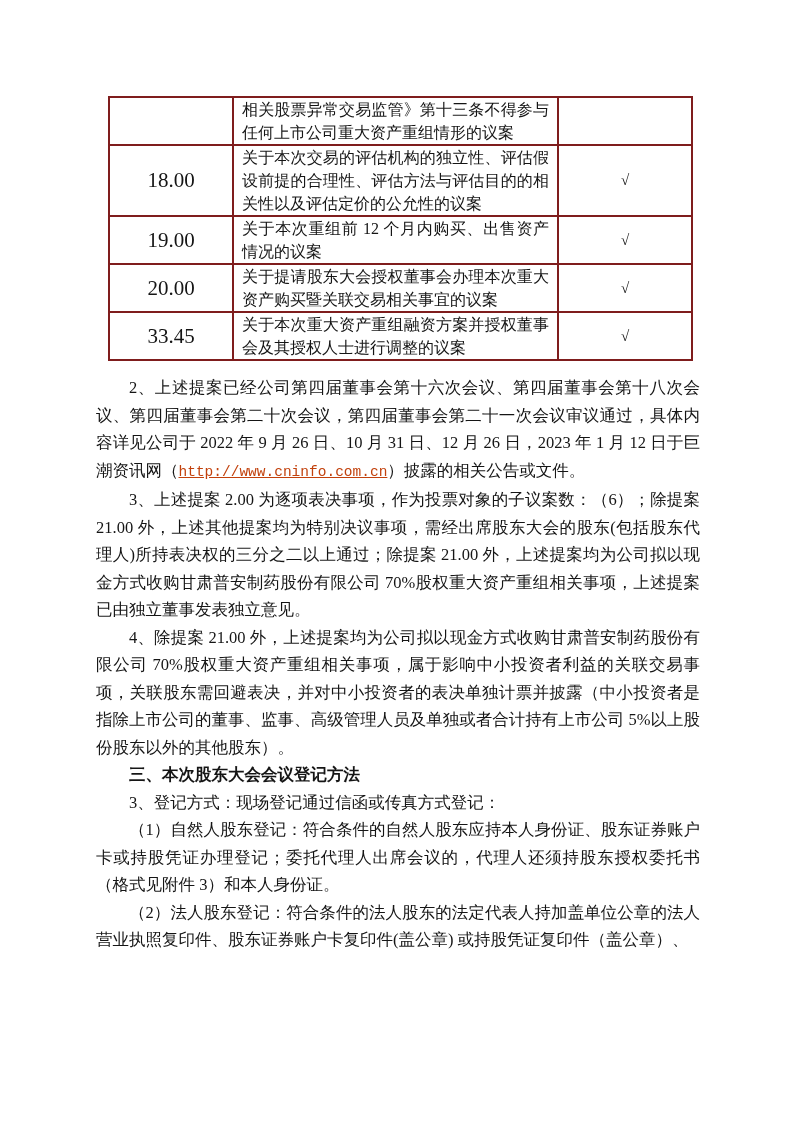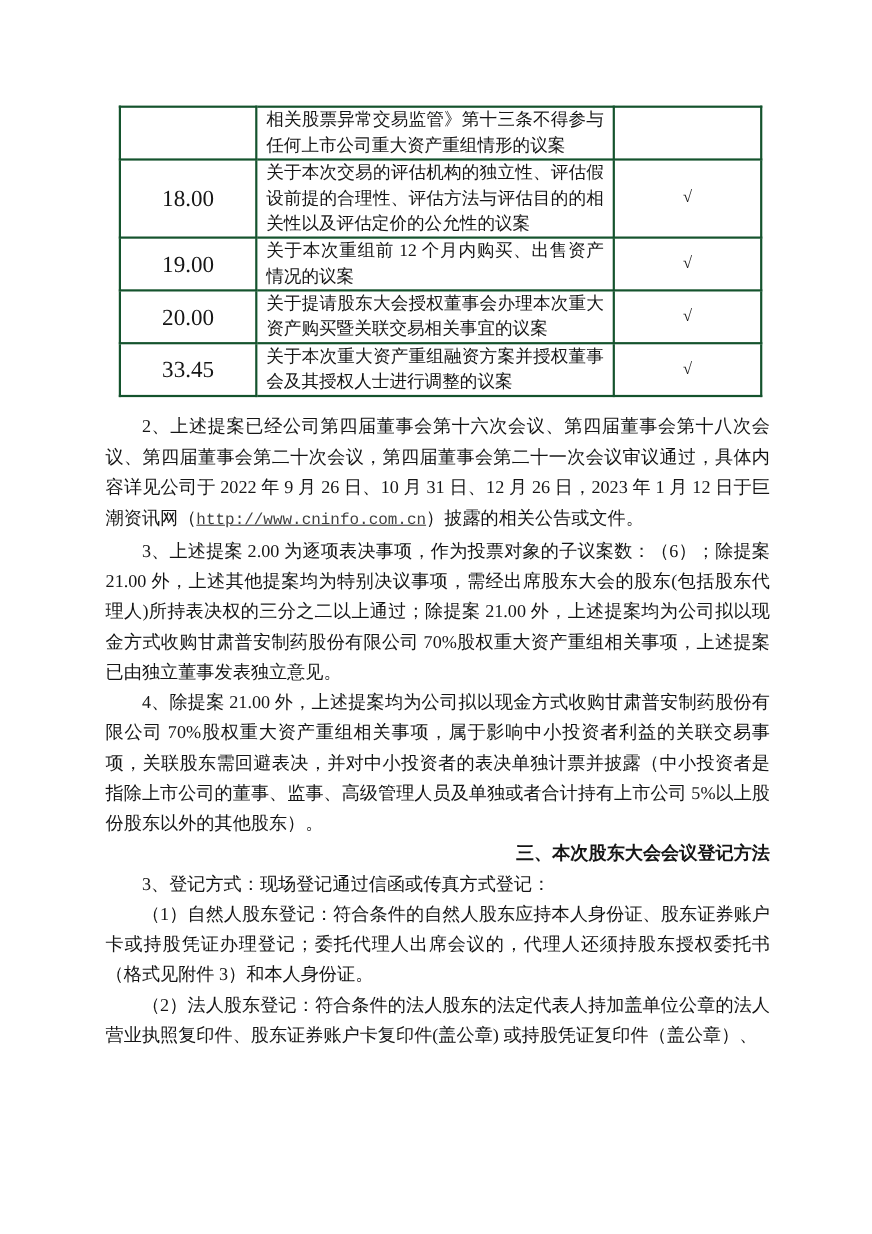--- a/index.html
+++ b/index.html
@@ -23,44 +23,44 @@
 
   
   table.proposals {
     border-collapse: collapse;
     table-layout: fixed;
     width: 577px;
     margin-left: 12px;
     font-size: 16px;
   }
   table.proposals td {
-    border: 2px solid #14532d;
+    border: 2px solid #7f1d1d;
     line-height: 23px;
     padding: 0 8px;
     vertical-align: middle;
     overflow: hidden;
   }
   td.c-code  { width: 106px; text-align: center; font-size: 21px; }
   td.c-desc  { width: 307px; text-align: justify; }
   td.c-vote  { width: 116px; text-align: center; font-size: 15px; }
 
   
   .body-text { margin-top: 13px; width: 604px; }
   p.para, h3.heading {
     margin: 0;
     font-size: 16.5px;
     line-height: 27.5px;
     text-align: justify;
     text-indent: 33px;
     font-weight: normal;
     word-break: break-word;
   }
-  h3.heading { font-weight: bold; text-align: right; }
+  h3.heading { font-weight: bold; text-align: left; }
   a.doc-link {
-    color: #404040;
+    color: #c2410c;
     text-decoration: underline;
     font-family: "Liberation Mono", "DejaVu Sans Mono", monospace;
     font-size: 14.5px;
   }
 </style>
 </head>
 <body>
 
 <div class="page">
 

